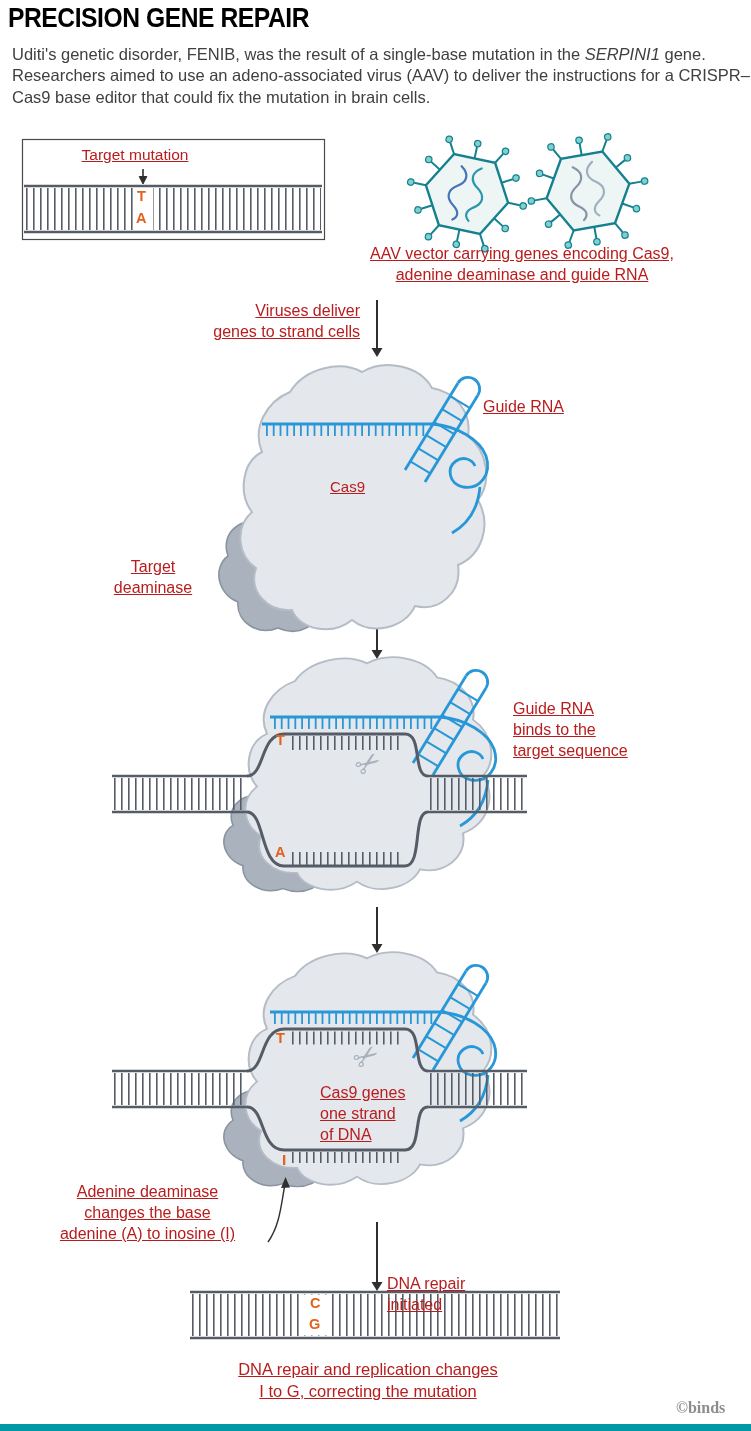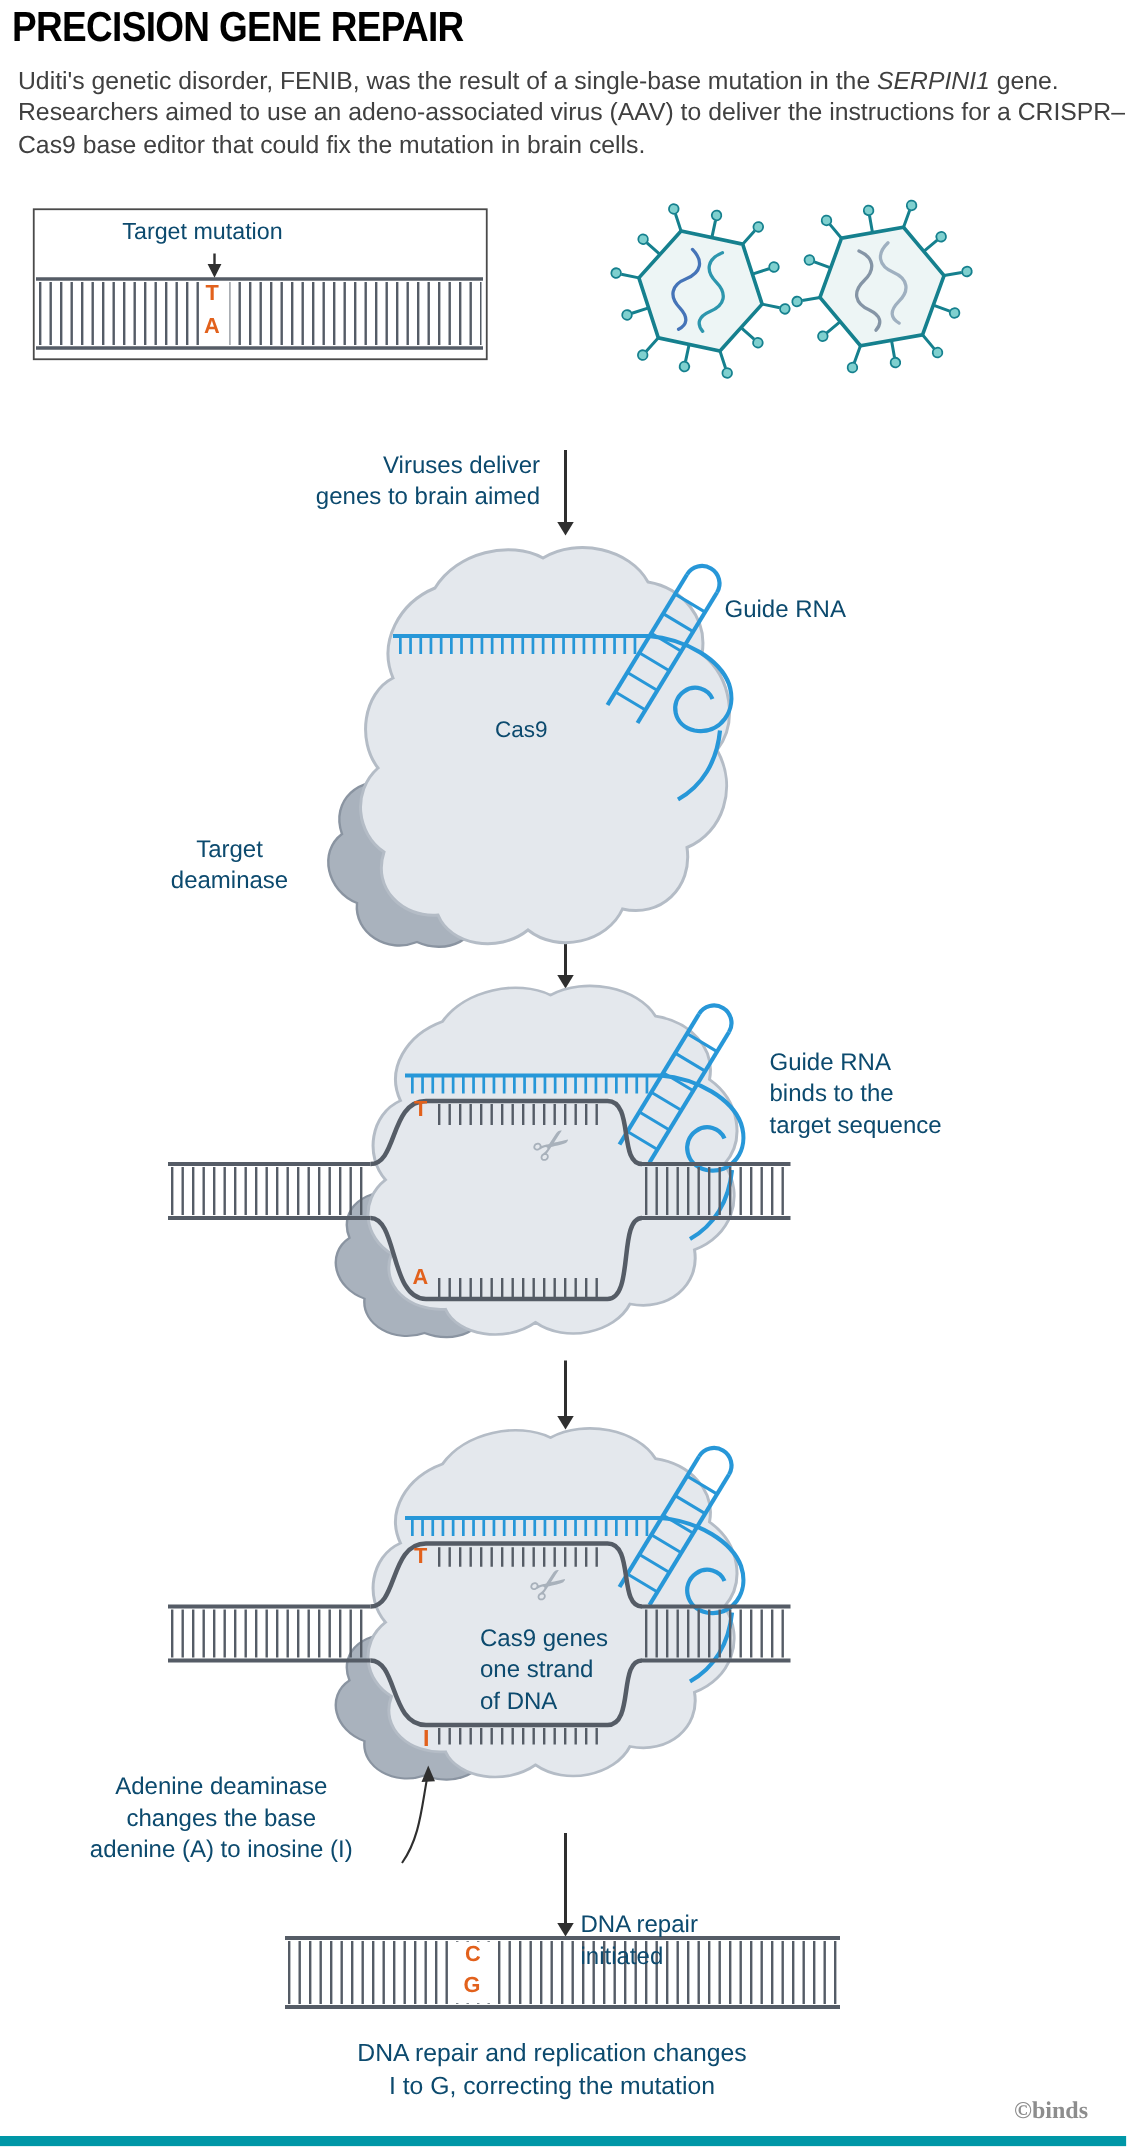--- a/index.html
+++ b/index.html
@@ -3,21 +3,21 @@
 <meta charset="utf-8">
 <style>
   html,body{margin:0;padding:0;background:#ffffff;}
   .canvas{position:relative;width:751px;height:1431px;background:#fff;overflow:hidden;
           font-family:"Liberation Sans",sans-serif;color:#121212;}
   .title{position:absolute;left:8px;top:2px;margin:0;font-size:28px;font-weight:bold;
          letter-spacing:-0.5px;transform:scaleX(0.88);transform-origin:left top;color:#000;}
   .intro{position:absolute;left:12px;top:44px;width:739px;margin:0;font-size:16.5px;
          line-height:1.3;color:#404040;}
   .intro em{font-style:italic;}
-  .lbl{position:absolute;font-size:16px;line-height:1.32;color:#0c4a6e;white-space:pre-line;}
+  .lbl{position:absolute;font-size:16px;line-height:1.32;color:#b91c1c;white-space:pre-line;text-decoration:underline;}
   .center{text-align:center;}
   .right{text-align:right;}
   .base{position:absolute;font-weight:bold;font-size:14.5px;color:#e2611c;line-height:1;}
   .cas9lbl{font-size:15px;}
   .credit{position:absolute;left:676px;top:1399px;font-family:"Liberation Serif",serif;
           font-weight:bold;font-size:16px;color:#8d8d8d;}
   .footer-bar{position:absolute;left:0;top:1424px;width:751px;height:7px;background:#0097a7;}
   svg{position:absolute;left:0;top:0;}
 </style>
 </head>
@@ -148,23 +148,25 @@
   </svg>
 
   <h1 class="title">PRECISION GENE REPAIR</h1>
 
   <p class="intro"><span>Uditi's genetic disorder, FENIB, was the result of a single-base mutation in the </span><em>SERPINI1</em><span> gene. Researchers aimed to use an adeno-associated virus (AAV) to deliver the instructions for a CRISPR–Cas9 base editor that could fix the mutation in brain cells.</span></p>
 
   <div class="lbl center" style="left:35px;top:145px;width:200px;font-size:15.5px;">Target mutation</div>
   <span class="base" style="left:137px;top:189px;">T</span>
   <span class="base" style="left:136px;top:211px;">A</span>
 
+  <div class="lbl center" style="left:342px;top:243px;width:360px;">AAV vector carrying genes encoding Cas9,
+adenine deaminase and guide RNA</div>
 
   <div class="lbl right" style="left:170px;top:300px;width:190px;">Viruses deliver
-genes to brain aimed</div>
+genes to strand cells</div>
 
   <div class="lbl" style="left:483px;top:396px;">Guide RNA</div>
   <div class="lbl cas9lbl" style="left:330px;top:477px;">Cas9</div>
   <div class="lbl center" style="left:73px;top:556px;width:160px;">Target
 deaminase</div>
 
   <div class="lbl" style="left:513px;top:698px;">Guide RNA
 binds to the
 target sequence</div>
   <span class="base" style="left:276px;top:733px;">T</span>

